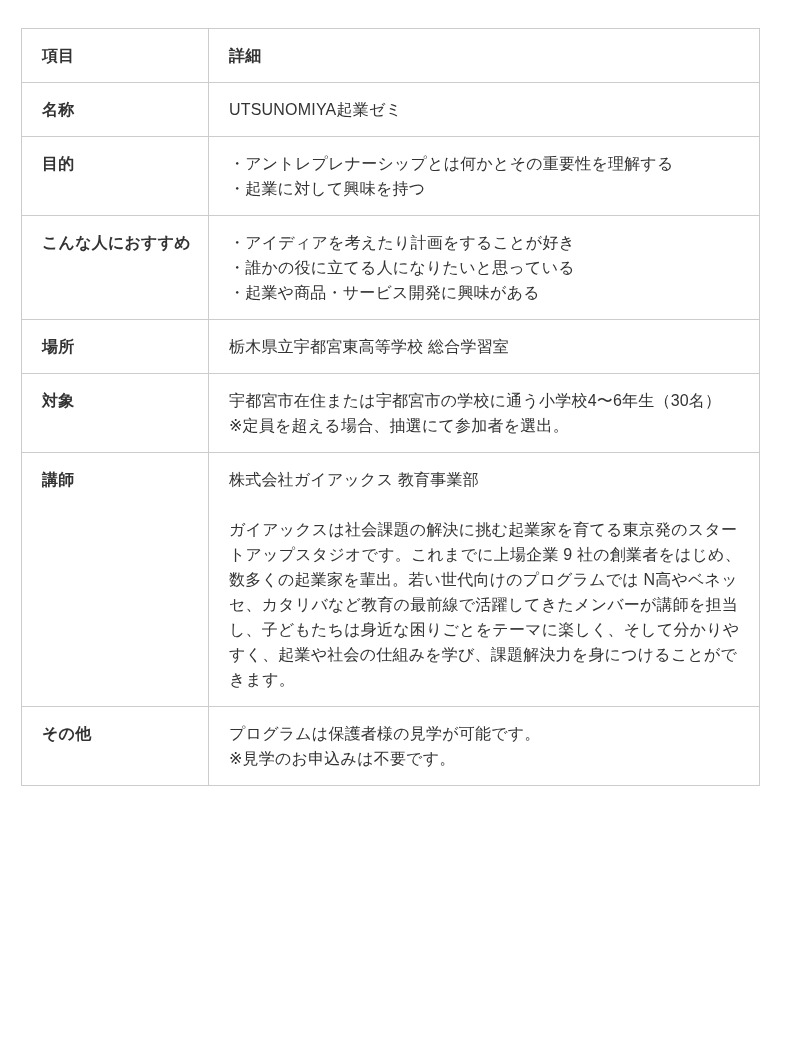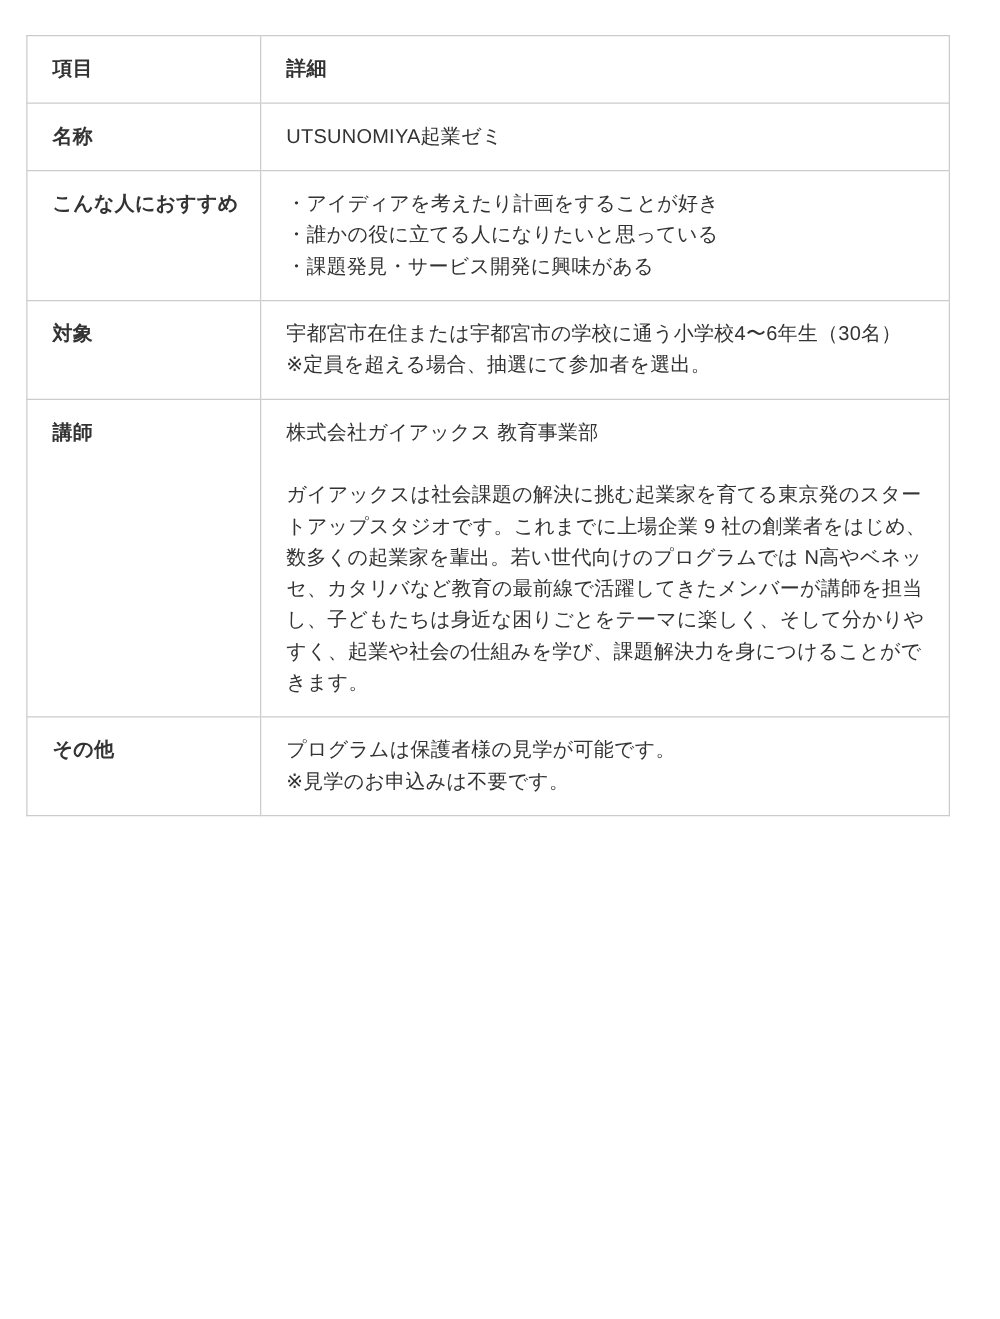--- a/index.html
+++ b/index.html
@@ -71,32 +71,45 @@
       </tr>
     </thead>
     <tbody>
   <tr>
     <th>名称</th>
     <td>
             <div class="line">UTSUNOMIYA起業ゼミ</div>
           </td>
   </tr>
 
+  <tr>
+    <th>目的</th>
+    <td>
+            <div class="line">・アントレプレナーシップとは何かとその重要性を理解する</div>
+            <div class="line">・起業に対して興味を持つ</div>
+          </td>
+  </tr>
 
 
   <tr>
     <th>こんな人におすすめ</th>
     <td>
             <div class="line">・アイディアを考えたり計画をすることが好き</div>
             <div class="line">・誰かの役に立てる人になりたいと思っている</div>
-            <div class="line">・課題発見・サービス開発に興味がある</div>
+            <div class="line">・起業や商品・サービス開発に興味がある</div>
           </td>
   </tr>
 
 
+  <tr>
+    <th>場所</th>
+    <td>
+            <div class="line">栃木県立宇都宮東高等学校 総合学習室</div>
+          </td>
+  </tr>
 
   <tr>
     <th>対象</th>
     <td>
             <div class="line">宇都宮市在住または宇都宮市の学校に通う小学校4〜6年生（30名）</div>
             <div class="line">※定員を超える場合、抽選にて参加者を選出。</div>
           </td>
   </tr>
 
   <tr>

